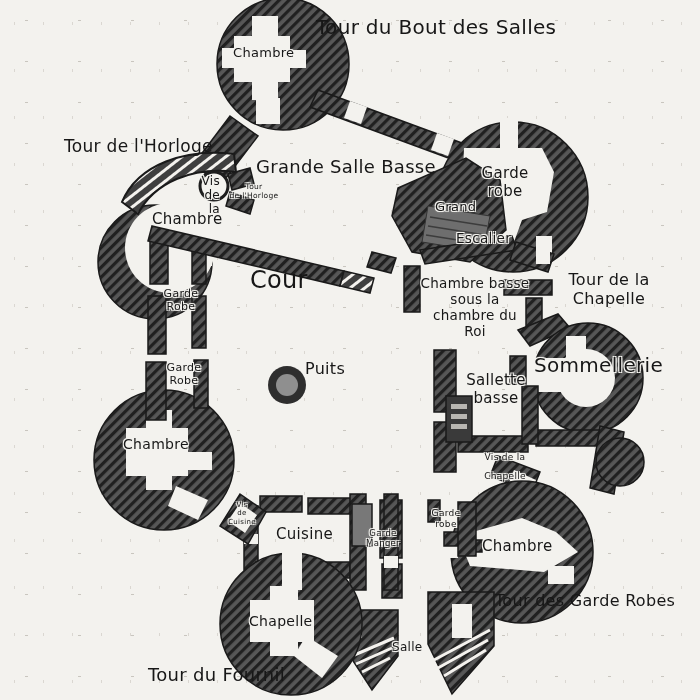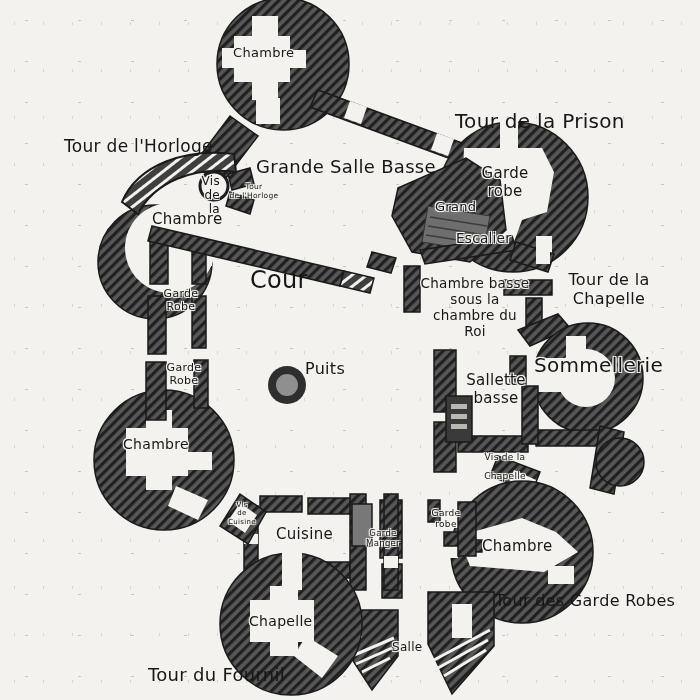--- a/index.html
+++ b/index.html
@@ -221,22 +221,22 @@
     <path d="M344,271 L374,278 L370,293 L340,286 Z" fill="url(#ramp)"></path>
     <path d="M372,252 L396,258 L391,273 L367,267 Z" fill="url(#hatch)"></path>
   </g>
 
   <g>
     <circle cx="287" cy="385" r="19" fill="#2e2e2e"></circle>
     <circle cx="287" cy="385" r="11" fill="#8f8f8f"></circle>
   </g>
 </svg>
 
+<div class="lbl" style="left:316px;top:16px;font-size:20px;">Tour du Bout des Salles</div>
 <div class="lbl halo" style="left:233px;top:45px;font-size:13px;">Chambre</div>
-<div class="lbl" style="left:455px;top:110px;font-size:20px;">Tour de la Prison</div>
 <div class="lbl" style="left:64px;top:136px;font-size:17px;">Tour de l'Horloge</div>
 <div class="lbl" style="left:256px;top:156px;font-size:18px;">Grande Salle Basse</div>
 <div class="lbl halo ctr" style="left:190px;top:174px;width:30px;font-size:12px;text-align:right;">Vis de
 la</div>
 <div class="lbl halo ctr" style="left:228px;top:183px;width:52px;font-size:7.5px;">Tour
 de l'Horloge</div>
 <div class="lbl halo ctr" style="left:470px;top:165px;width:70px;font-size:15px;">Garde
 robe</div>
 <div class="lbl halo" style="left:435px;top:199px;font-size:13px;">Grand</div>
 <div class="lbl halo" style="left:426px;top:231px;font-size:13.5px;padding-left:30px;">Escalier</div>

